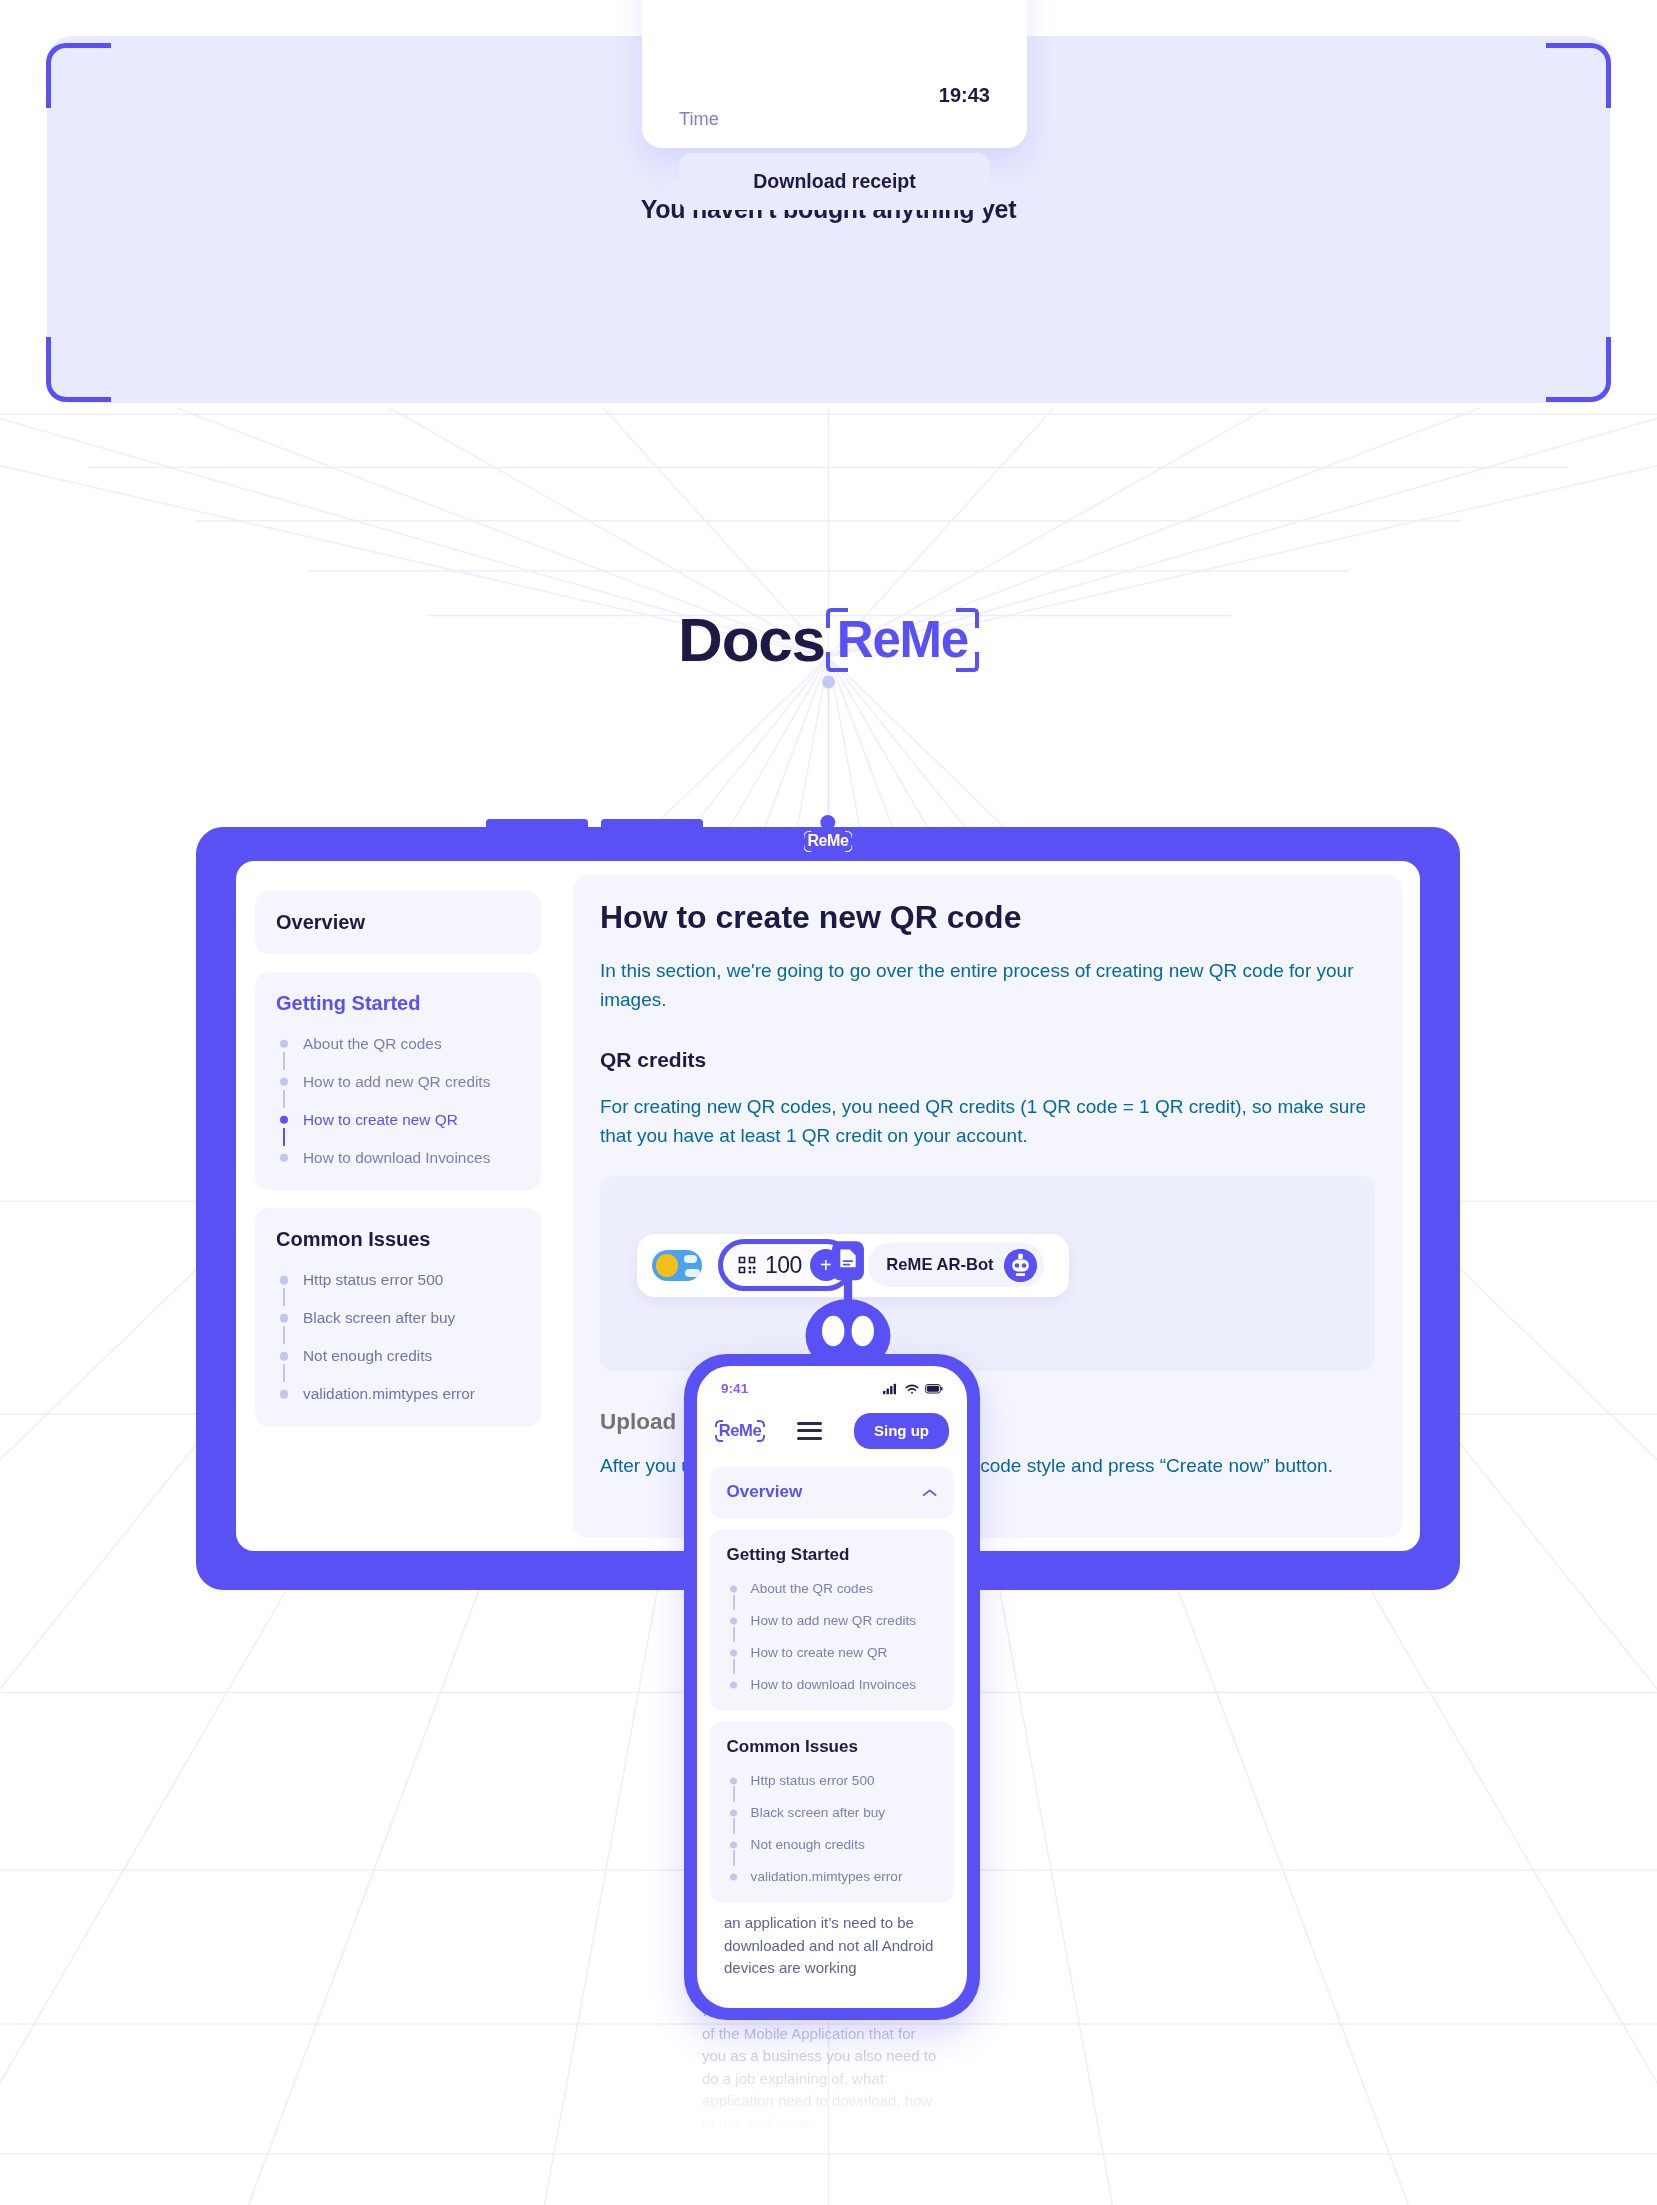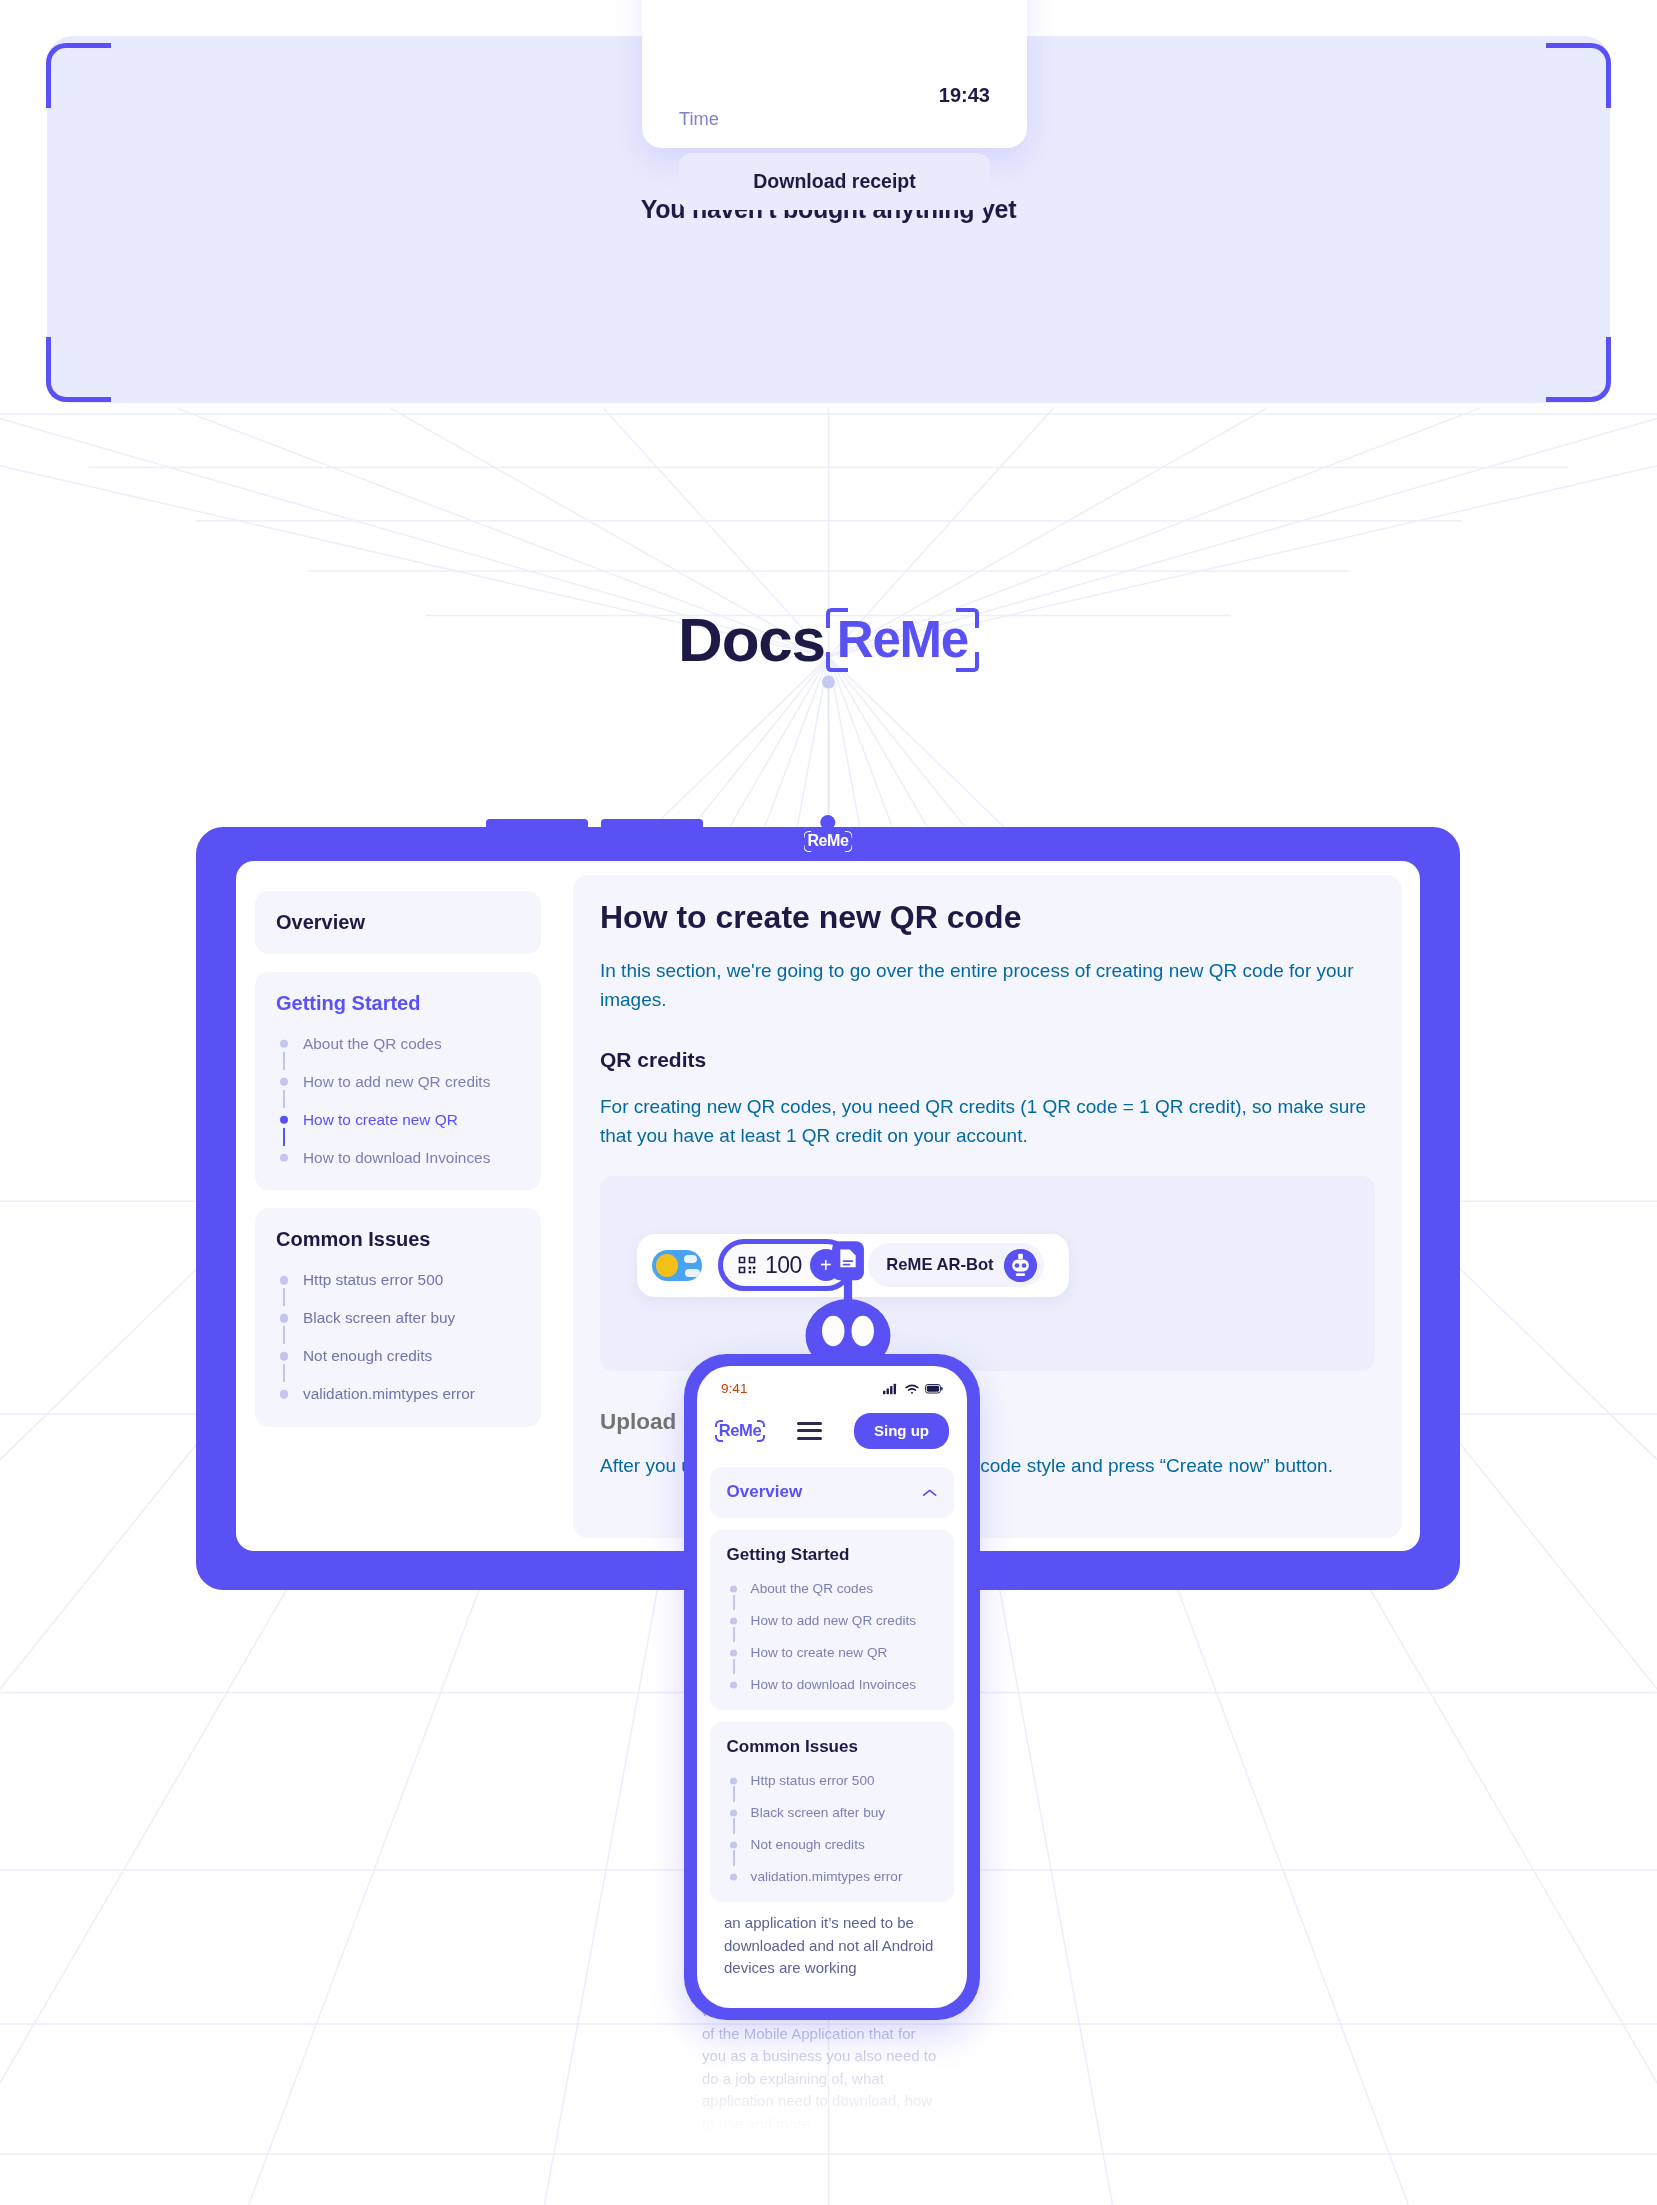--- a/index.html
+++ b/index.html
@@ -156,21 +156,21 @@
   #phone {
     position:absolute; left:684px; top:1354px; width:296px; height:666px;
     background:#5a51f5; border-radius:43px; z-index:8;
     box-shadow:0 15.4px 36px rgba(90,81,245,.22);
   }
   #phone-screen {
     position:absolute; left:13px; top:12px; width:270px; height:642px;
     background:#ffffff; border-radius:33px; overflow:hidden;
   }
   #phone-status { display:flex; justify-content:space-between; align-items:center; padding:15.4px 24px 0 24px; }
-  #phone-time { font-size:13.6px; font-weight:400; color:#c2410c; }
+  #phone-time { font-size:13.6px; font-weight:700; color:#8b5cf6; }
   #phone-icons { display:flex; align-items:center; gap:6.5px; }
   #phone-header { display:flex; align-items:center; justify-content:space-between; padding:16.6px 18px 0 18px; }
   #phone-logo { width:50px; height:22.5px; }
   #phone-logo .lg-text { font-size:16.6px; letter-spacing:-0.5px; }
   #phone-logo .corner { width:8.3px; height:7.7px; border-width:2.4px; }
   #phone-menu-btn { width:25px; height:18px; display:flex; flex-direction:column; justify-content:space-between; cursor:pointer; }
   #phone-menu-btn i { display:block; height:3px; background:#2b2a53; border-radius:1.8px; }
   #signup-btn {
     background:#5a51f5; border:none; color:#fff; font-family:inherit;
     font-size:15px; font-weight:700; border-radius:16.6px; padding:9.5px 20px; cursor:pointer;

